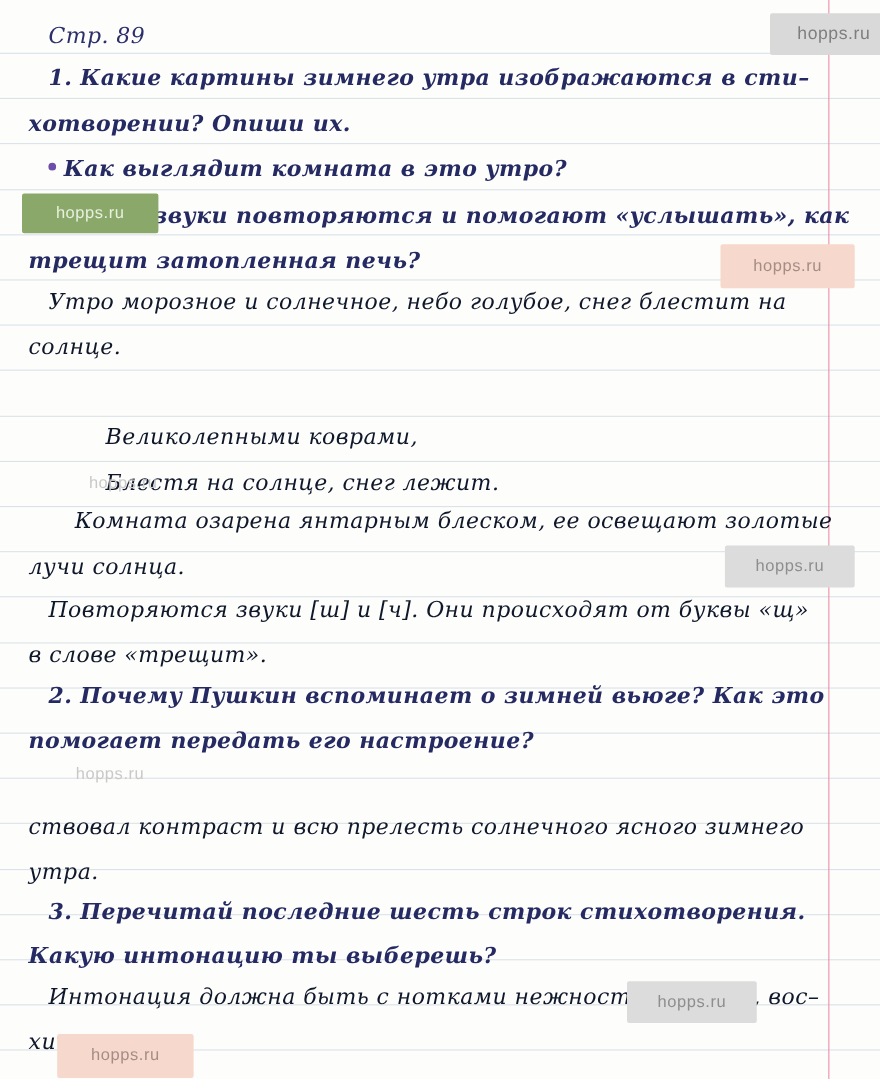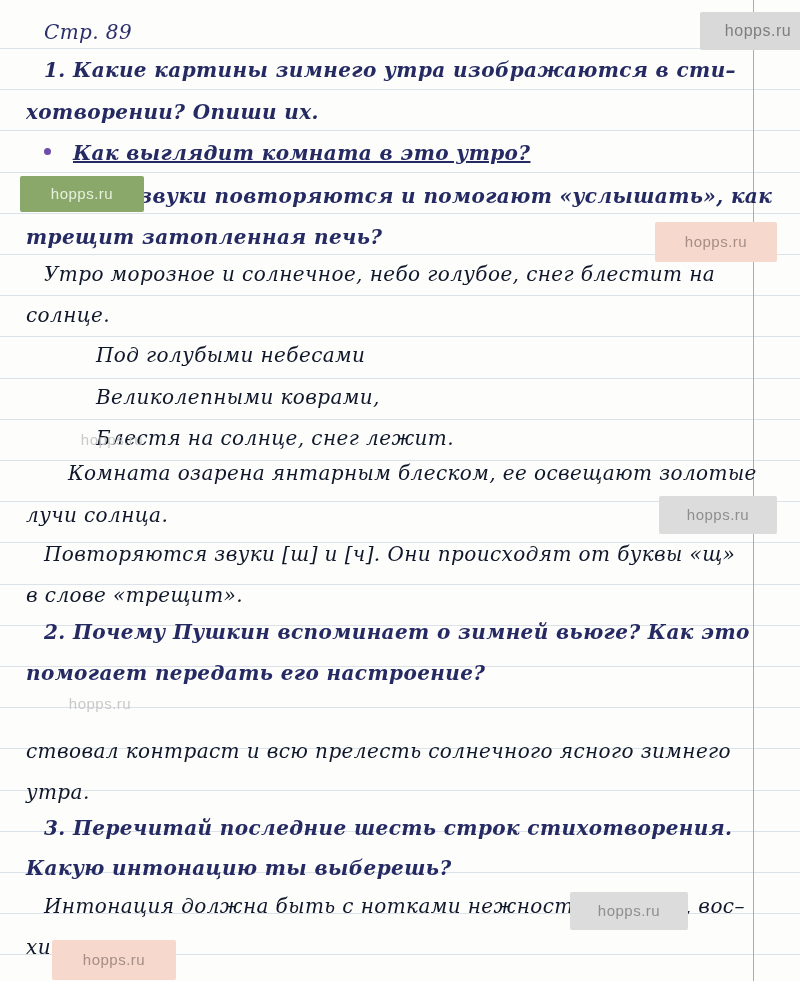--- a/index.html
+++ b/index.html
@@ -116,26 +116,25 @@
       <div class="hline" style="top: 872px; background: rgb(207, 216, 227);"></div>
       <div class="hline" style="top: 913.2px; background: rgb(207, 216, 227);"></div>
       <div class="hline" style="top: 954.4px; background: rgb(207, 216, 227);"></div>
       <div class="vline" style="left: 753px; background: rgb(240, 140, 168);"></div>
     </div>
 
   <div id="content">
       <div class="ln pagehead" style="left: 44px; top: 22px;">Стр. 89</div>
       <div class="ln bold" style="left: 44px; top: 60px;">1. Какие картины зимнего утра изображаются в сти–</div>
       <div class="ln bold" style="left: 26px; top: 102px;">хотворении? Опиши их.</div>
-      <div class="ln bold" style="left: 73px; top: 143px; text-decoration: underline;">Как выглядит комната в это утро?</div>
+      <div class="ln bold" style="left: 58px; top: 143px;">Как выглядит комната в это утро?</div>
       <div class="ln bold" style="left: 58px; top: 186px;">Какие звуки повторяются и помогают «услышать», как</div>
       <div class="ln bold" style="left: 26px; top: 227px;">трещит затопленная печь?</div>
       <div class="ln" style="left: 44px; top: 264px;">Утро морозное и солнечное, небо голубое, снег блестит на</div>
       <div class="ln" style="left: 26px; top: 305px;">солнце.</div>
-      <div class="ln" style="left: 96px; top: 345px;">Под голубыми небесами</div>
       <div class="ln" style="left: 96px; top: 387px;">Великолепными коврами,</div>
       <div class="ln" style="left: 96px; top: 428px;">Блестя на солнце, снег лежит.</div>
       <div class="ln" style="left: 40px; top: 463px; margin-left: 28px;">Комната озарена янтарным блеском, ее освещают золотые</div>
       <div class="ln" style="left: 26px; top: 505px;">лучи солнца.</div>
       <div class="ln" style="left: 44px; top: 544px;">Повторяются звуки [ш] и [ч]. Они происходят от буквы «щ»</div>
       <div class="ln" style="left: 26px; top: 585px;">в слове «трещит».</div>
       <div class="ln bold" style="left: 44px; top: 622px;">2. Почему Пушкин вспоминает о зимней вьюге? Как это</div>
       <div class="ln bold" style="left: 26px; top: 663px;">помогает передать его настроение?</div>
       <div class="ln" style="left: 26px; top: 741px;">ствовал контраст и всю прелесть солнечного ясного зимнего</div>
       <div class="ln" style="left: 26px; top: 782px;">утра.</div>

